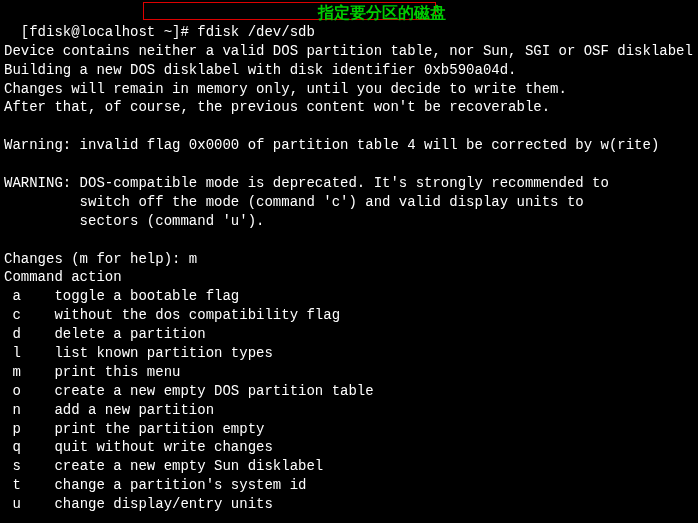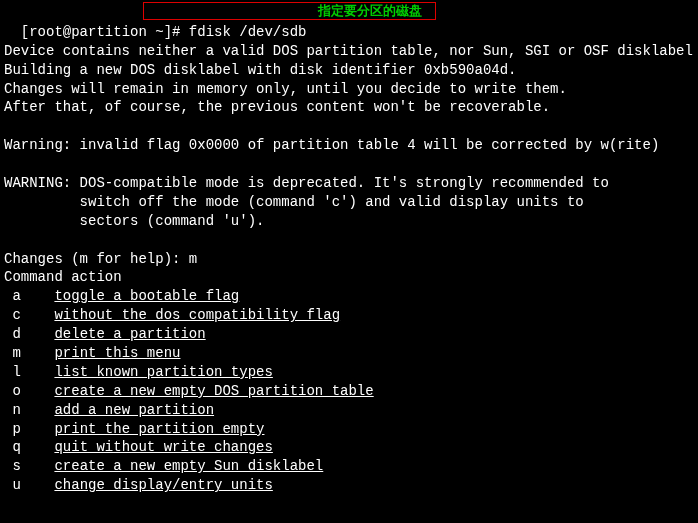--- a/index.html
+++ b/index.html
@@ -27,44 +27,43 @@
     }
     .annotation-box {
       position: absolute;
       border: 1.5px solid #d00;
       pointer-events: none;
     }
     .annotation-label {
       position: absolute;
       color: #0c0;
       font-family: sans-serif;
-      font-size: 13px;
+      font-size: 16px;
       font-weight: bold;
     }
     .cmd-list {
       padding-left: 0;
     }
     .cmd-row {
       white-space: pre;
     }
     .cmd-key {
       display: inline-block;
       width: 3ch;
       text-align: center;
     }
     .cmd-desc {
       display: inline;
-      text-decoration: underline;
     }
   </style>
 </head>
 <body>
 
 <div class="line prompt-line">
-  <span>[root@partition ~]# </span><span>fdisk /dev/sdb</span>
+  <span>[fdisk@localhost ~]# </span><span>fdisk /dev/sdb</span>
 </div>
 
 <div class="annotation-box" style="left:143px; top:2px; width:293px; height:18px;"></div>
 <div class="annotation-label" style="left:318px; top:2px;">指定要分区的磁盘</div>
 
 <div class="line">Device contains neither a valid DOS partition table, nor Sun, SGI or OSF disklabel</div>
 <div class="line">Building a new DOS disklabel with disk identifier 0xb590a04d.</div>
 <div class="line">Changes will remain in memory only, until you decide to write them.</div>
 <div class="line">After that, of course, the previous content won't be recoverable.</div>
 <div class="line">&nbsp;</div>
@@ -74,22 +73,23 @@
 <div class="line">         switch off the mode (command 'c') and valid display units to</div>
 <div class="line">         sectors (command 'u').</div>
 <div class="line">&nbsp;</div>
 <div class="line"><span>Changes (m for help): </span><span>m</span></div>
 <div class="line">Command action</div>
 
 <div class="cmd-list">
   <div class="cmd-row"><span class="cmd-key">a</span>   <span class="cmd-desc">toggle a bootable flag</span></div>
   <div class="cmd-row"><span class="cmd-key">c</span>   <span class="cmd-desc">without the dos compatibility flag</span></div>
   <div class="cmd-row"><span class="cmd-key">d</span>   <span class="cmd-desc">delete a partition</span></div>
+  <div class="cmd-row"><span class="cmd-key">l</span>   <span class="cmd-desc">list known partition types</span></div>
   <div class="cmd-row"><span class="cmd-key">m</span>   <span class="cmd-desc">print this menu</span></div>
-  <div class="cmd-row"><span class="cmd-key">l</span>   <span class="cmd-desc">list known partition types</span></div>
   <div class="cmd-row"><span class="cmd-key">o</span>   <span class="cmd-desc">create a new empty DOS partition table</span></div>
   <div class="cmd-row"><span class="cmd-key">n</span>   <span class="cmd-desc">add a new partition</span></div>
   <div class="cmd-row"><span class="cmd-key">p</span>   <span class="cmd-desc">print the partition empty</span></div>
   <div class="cmd-row"><span class="cmd-key">q</span>   <span class="cmd-desc">quit without write changes</span></div>
   <div class="cmd-row"><span class="cmd-key">s</span>   <span class="cmd-desc">create a new empty Sun disklabel</span></div>
+  <div class="cmd-row"><span class="cmd-key">t</span>   <span class="cmd-desc">change a partition's system id</span></div>
   <div class="cmd-row"><span class="cmd-key">u</span>   <span class="cmd-desc">change display/entry units</span></div>
 
 </div>
 
 </body></html>

